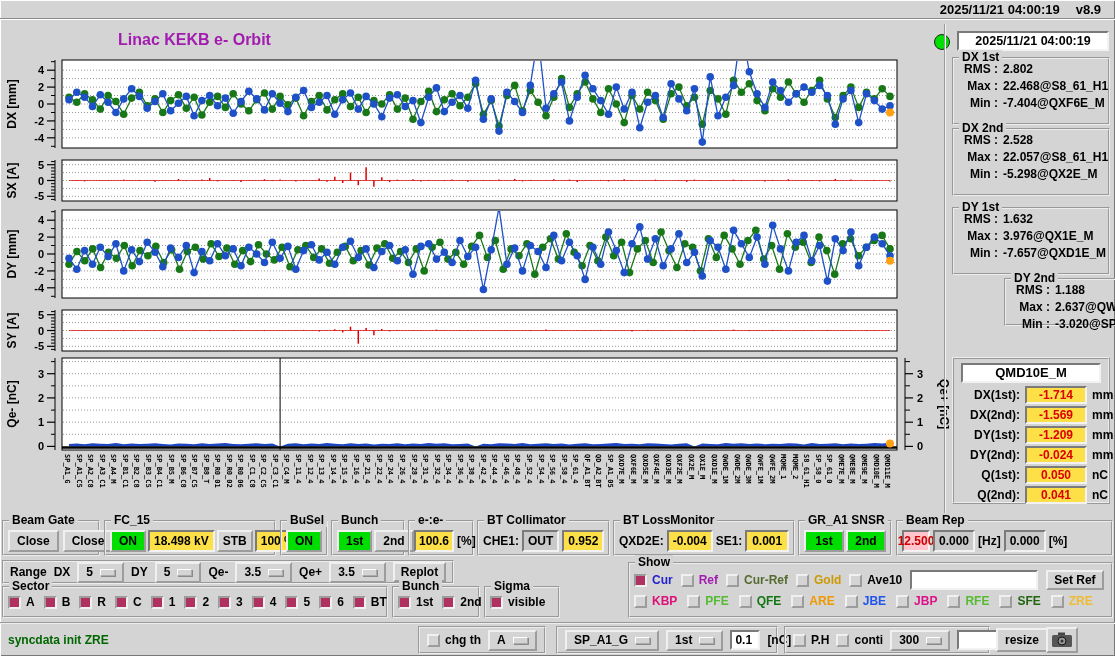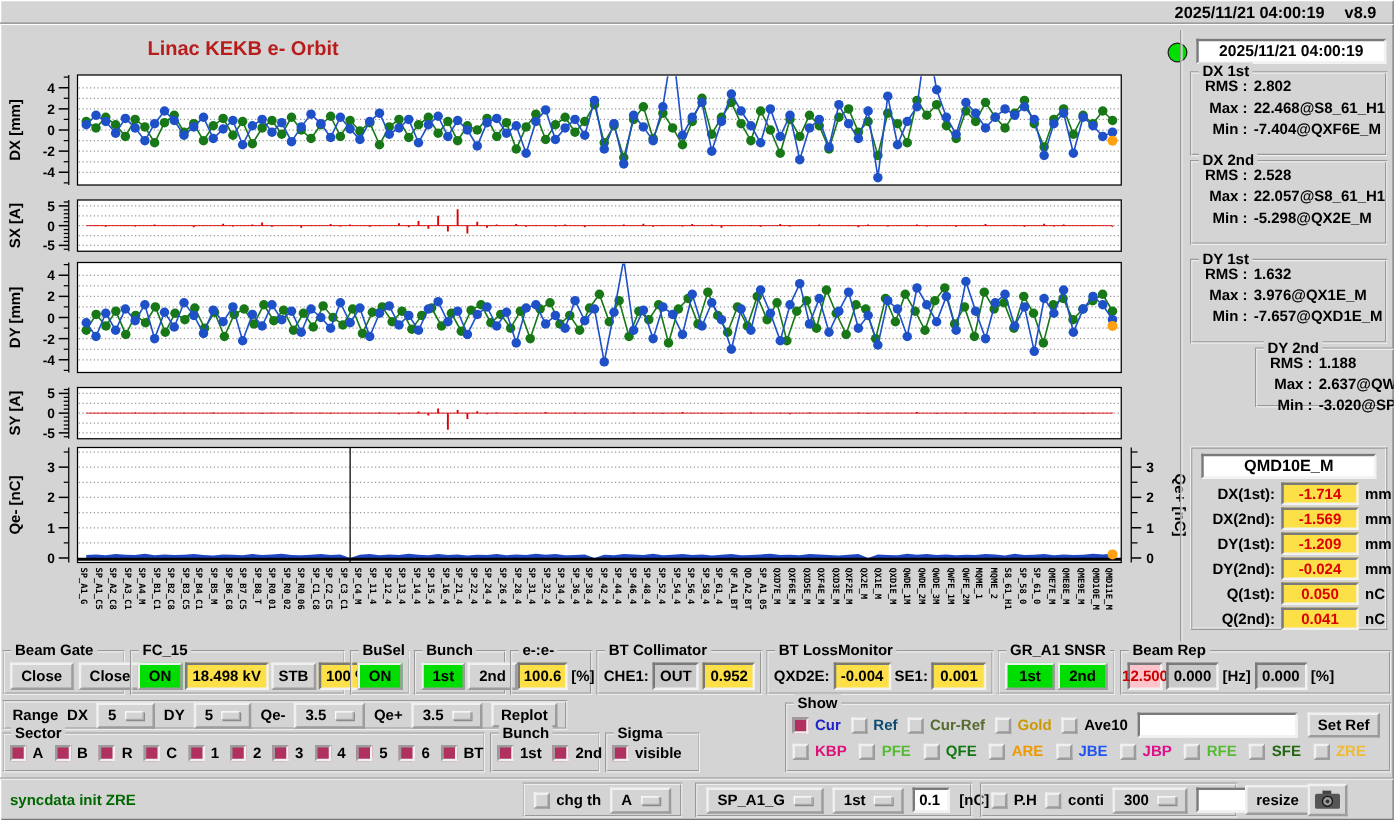--- a/index.html
+++ b/index.html
@@ -2,21 +2,21 @@
 <html><head>
 <meta charset="utf-8">
 <style>
   html,body{margin:0;padding:0;background:#888;}
   .window{position:relative;width:1115px;height:656px;background:#d4d4d4;
     font-family:"Liberation Sans",sans-serif;font-size:12px;color:#000;overflow:hidden;
     box-shadow:inset 1px 1px 0 #fff, inset -1px -1px 0 #777;}
   .topbar{position:absolute;top:0;left:0;right:0;height:19px;border-bottom:1px solid #8a8a8a;
     box-shadow:0 1px 0 #fff;display:flex;justify-content:flex-end;align-items:center;
     padding-right:14px;font-weight:bold;font-size:13px;gap:16px;box-sizing:border-box;}
-  .title{position:absolute;left:118px;top:31px;color:#b91c1c;font-weight:bold;font-size:16px;}
+  .title{position:absolute;left:118px;top:31px;color:#a21caf;font-weight:bold;font-size:16px;}
   .lamp{position:absolute;left:934px;top:34px;width:14px;height:14px;border-radius:50%;
     background:#00e000;border:1px solid #222;}
   .datebox{position:absolute;left:957px;top:31px;width:152px;height:20px;background:#fff;
     border:2px solid;border-color:#7a7a7a #f2f2f2 #f2f2f2 #7a7a7a;box-sizing:border-box;
     display:flex;align-items:center;justify-content:center;font-weight:bold;font-size:12.5px;}
   .vsep{position:absolute;left:944px;top:24px;height:490px;border-left:1px solid #9a9a9a;border-right:1px solid #f2f2f2;}
   .grp{position:absolute;border:2px groove #ededed;box-sizing:border-box;}
   .grp-label{position:absolute;top:-9px;left:5px;background:#d4d4d4;padding:0 3px;
     font-weight:bold;font-size:12px;white-space:nowrap;line-height:14px;}
   .gbody{position:absolute;left:4px;right:4px;top:8px;display:flex;align-items:center;gap:4px;}
@@ -1174,21 +1174,21 @@
 
   <div class="grp" style="left:628px;top:562px;width:485px;height:56px;">
     <span class="grp-label">Show</span>
     <div class="gbody" id="show-row1" style="top:6px;gap:8px;">
     <span class="cb">
           <span class="cbbox on"></span>
           <span style="color: rgb(34, 34, 204);">Cur</span>
         </span>
         <span class="cb">
           <span class="cbbox"></span>
-          <span style="color: #0c4a6e;">Ref</span>
+          <span style="color: #a21caf;">Ref</span>
         </span>
         <span class="cb">
           <span class="cbbox"></span>
           <span style="color: rgb(85, 107, 47);">Cur-Ref</span>
         </span>
         <span class="cb">
           <span class="cbbox"></span>
           <span style="color: rgb(204, 153, 0);">Gold</span>
         </span>
         <span class="cb">

